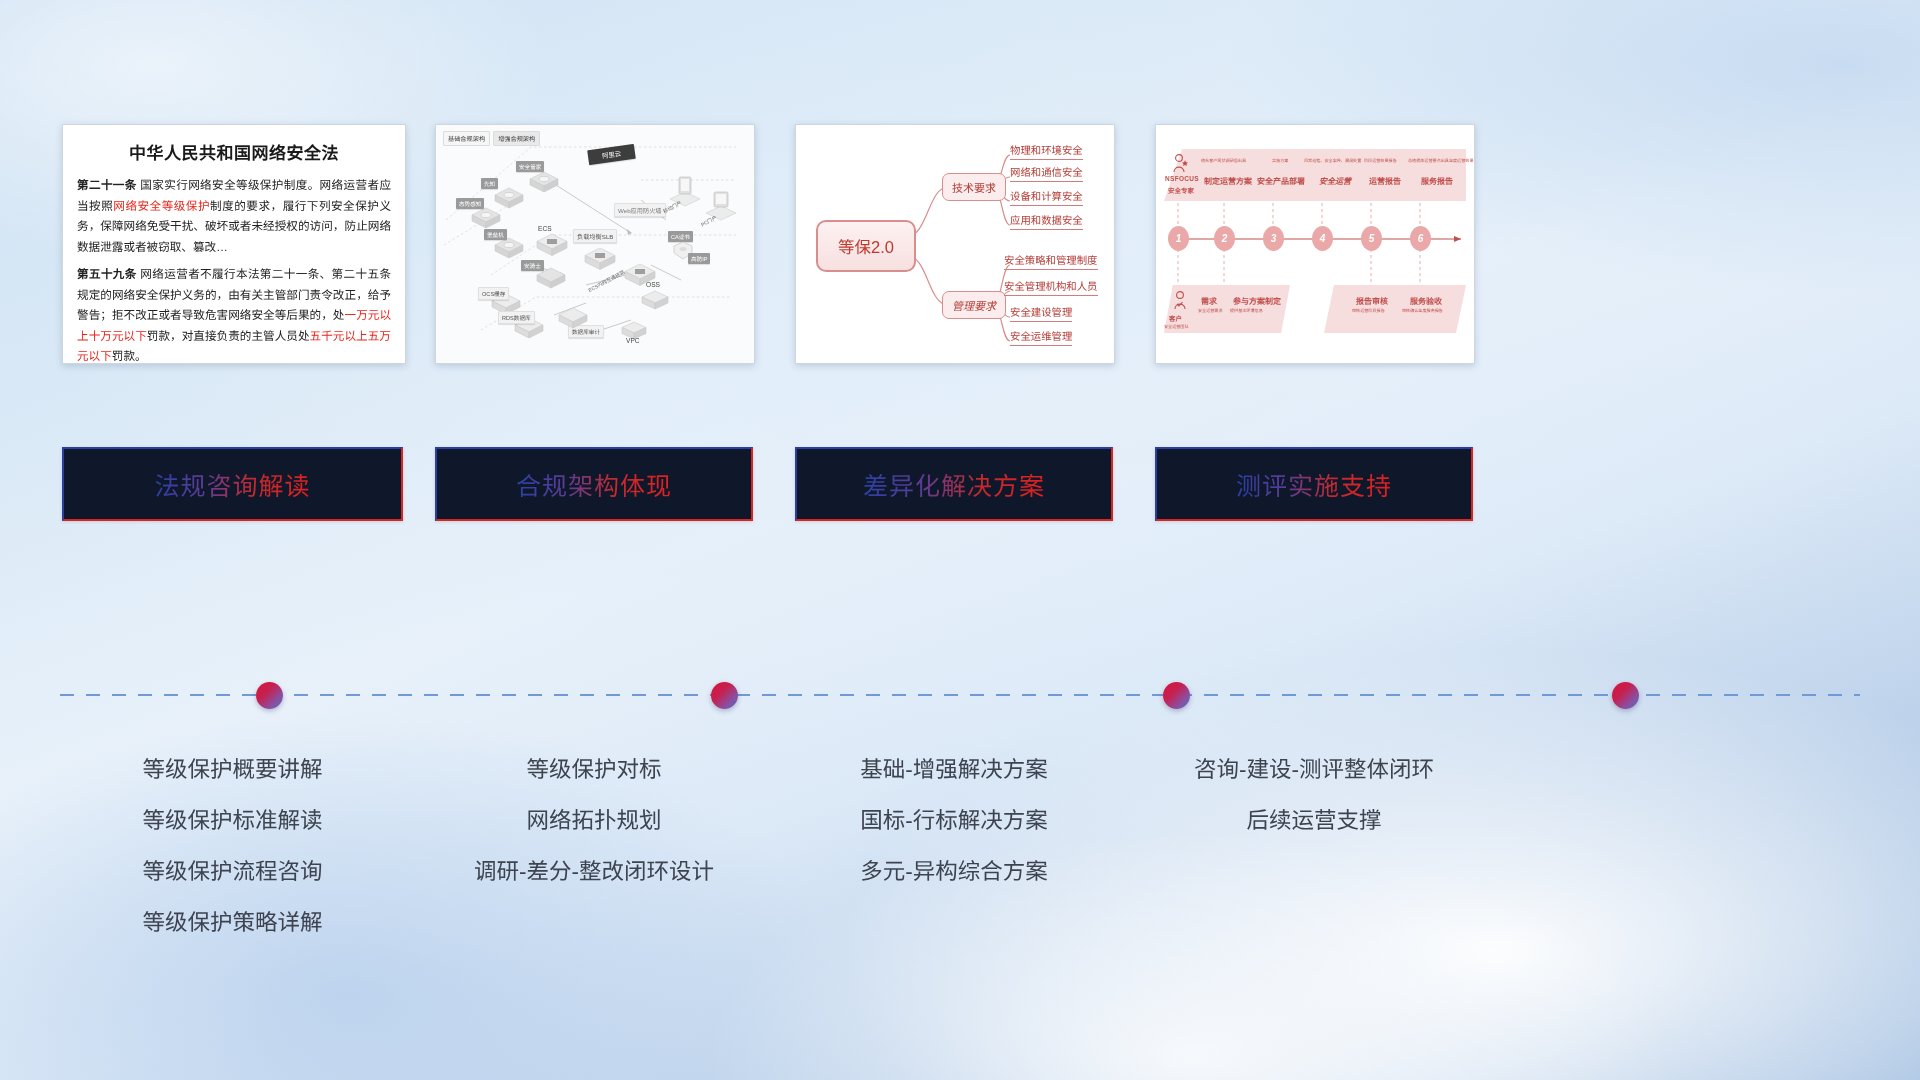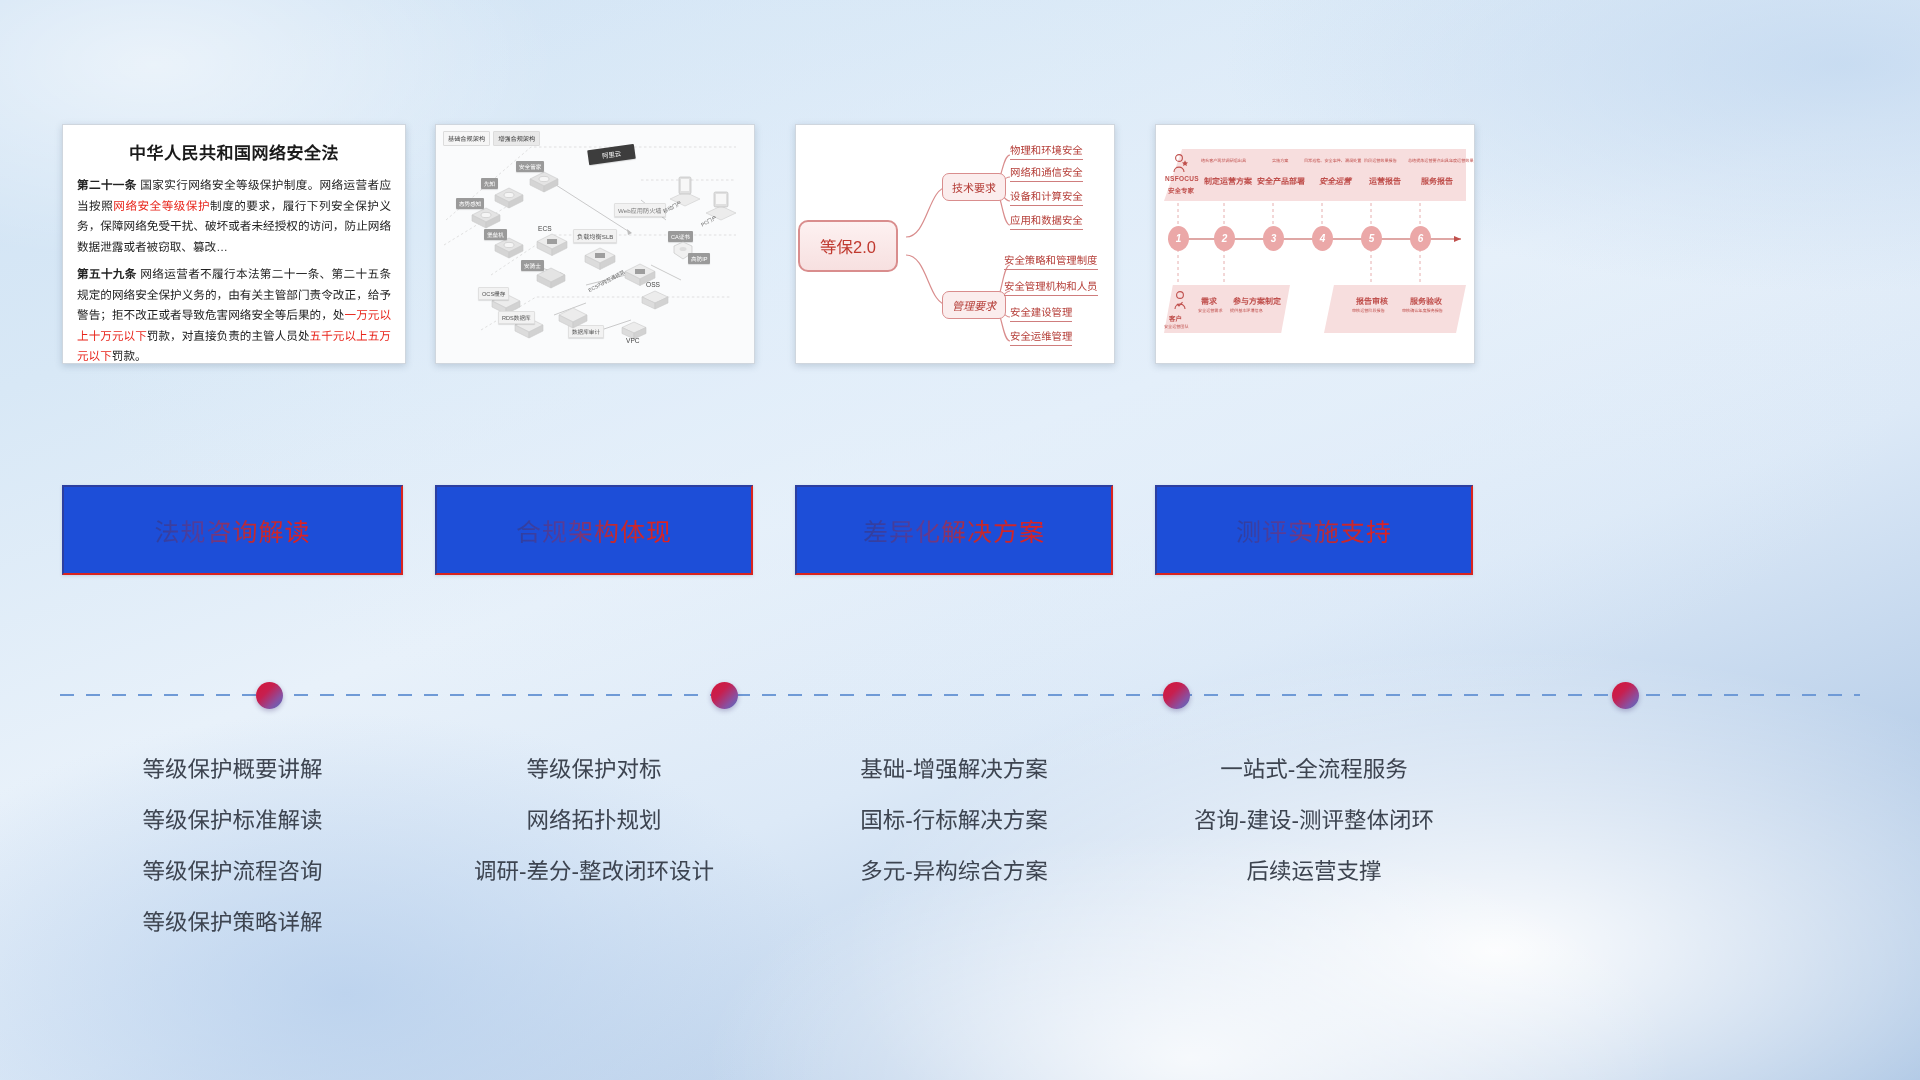--- a/index.html
+++ b/index.html
@@ -72,21 +72,21 @@
     padding:1.5px 3px;border-radius:1px;white-space:nowrap;
     box-shadow:0 1px 1px rgba(0,0,0,.12);
   }
   .nd-lbl.light{background:#f2f2f2;color:#555;border:1px solid #e0e0e0;}
   .nd-lbl.dark{background:#3d3d3d;}
   .nd-txt{position:absolute;font-size:5.6px;color:#666;white-space:nowrap;}
 
   
   .mind{position:relative;width:100%;height:100%;background:#fff;}
   .mind-root{
-    position:absolute;left:2px;top:95px;width:96px;height:48px;
+    position:absolute;left:20px;top:95px;width:96px;height:48px;
     border:2.6px solid #d98d8d;border-radius:10px;
     background:linear-gradient(180deg,#fdf1f1,#f7e0e0);
     display:flex;align-items:center;justify-content:center;
     font-size:16.5px;color:#c0392f;
   }
   .mind-node{
     position:absolute;border:1.6px solid #d98d8d;border-radius:7px;
     background:#fbeded;color:#b43c36;font-size:11px;
     padding:5px 9px;white-space:nowrap;
   }
@@ -120,29 +120,28 @@
     position:absolute;width:21px;height:25px;border-radius:50%;
     background:#eba8a8;color:#fff;font-size:10px;font-style:italic;
     display:flex;align-items:center;justify-content:center;font-weight:bold;
   }
   .tl-svg{position:absolute;inset:0;}
   .tl-ico{position:absolute;}
 
   
   .pillars{position:absolute;left:0;top:447px;width:1920px;height:74px;}
   .pillar{
-    position:absolute;top:0;height:90px;box-sizing:border-box;
-    background:#1d4ed8;
+    position:absolute;top:0;height:74px;box-sizing:border-box;
+    background:#0f172a;
     border-top:2px solid #2c3fa0;
     border-left:2px solid #2c3fa0;
     border-right:2px solid #d9241f;
     border-bottom:2px solid #d9241f;
     display:flex;align-items:center;justify-content:center;
     box-shadow:0 1px 3px rgba(60,80,110,.18);
-    margin-top:38px;
   }
   .pillar-text{
     font-size:25px;font-weight:500;letter-spacing:1px;
     background:linear-gradient(90deg,#2b3fa3 0%,#5b3c96 32%,#c22a2f 62%,#e02020 100%);
     -webkit-background-clip:text;background-clip:text;color:transparent;
     -webkit-text-fill-color:transparent;
   }
   .p1{left:62px;width:341px;}
   .p2{left:435px;width:318px;align-items:center;}
   .p3{left:795px;width:318px;}
@@ -529,19 +528,18 @@
       <div class="list-item">等级保护对标</div>
       <div class="list-item">网络拓扑规划</div>
       <div class="list-item">调研-差分-整改闭环设计</div>
     </div>
     <div class="list l3">
       <div class="list-item">基础-增强解决方案</div>
       <div class="list-item">国标-行标解决方案</div>
       <div class="list-item">多元-异构综合方案</div>
     </div>
     <div class="list l4">
-      <div class="list-item">一站式-全流程服务</div>
       <div class="list-item">咨询-建设-测评整体闭环</div>
       <div class="list-item">后续运营支撑</div>
     </div>
   </div>
 
 </div>
 
 </body></html>

